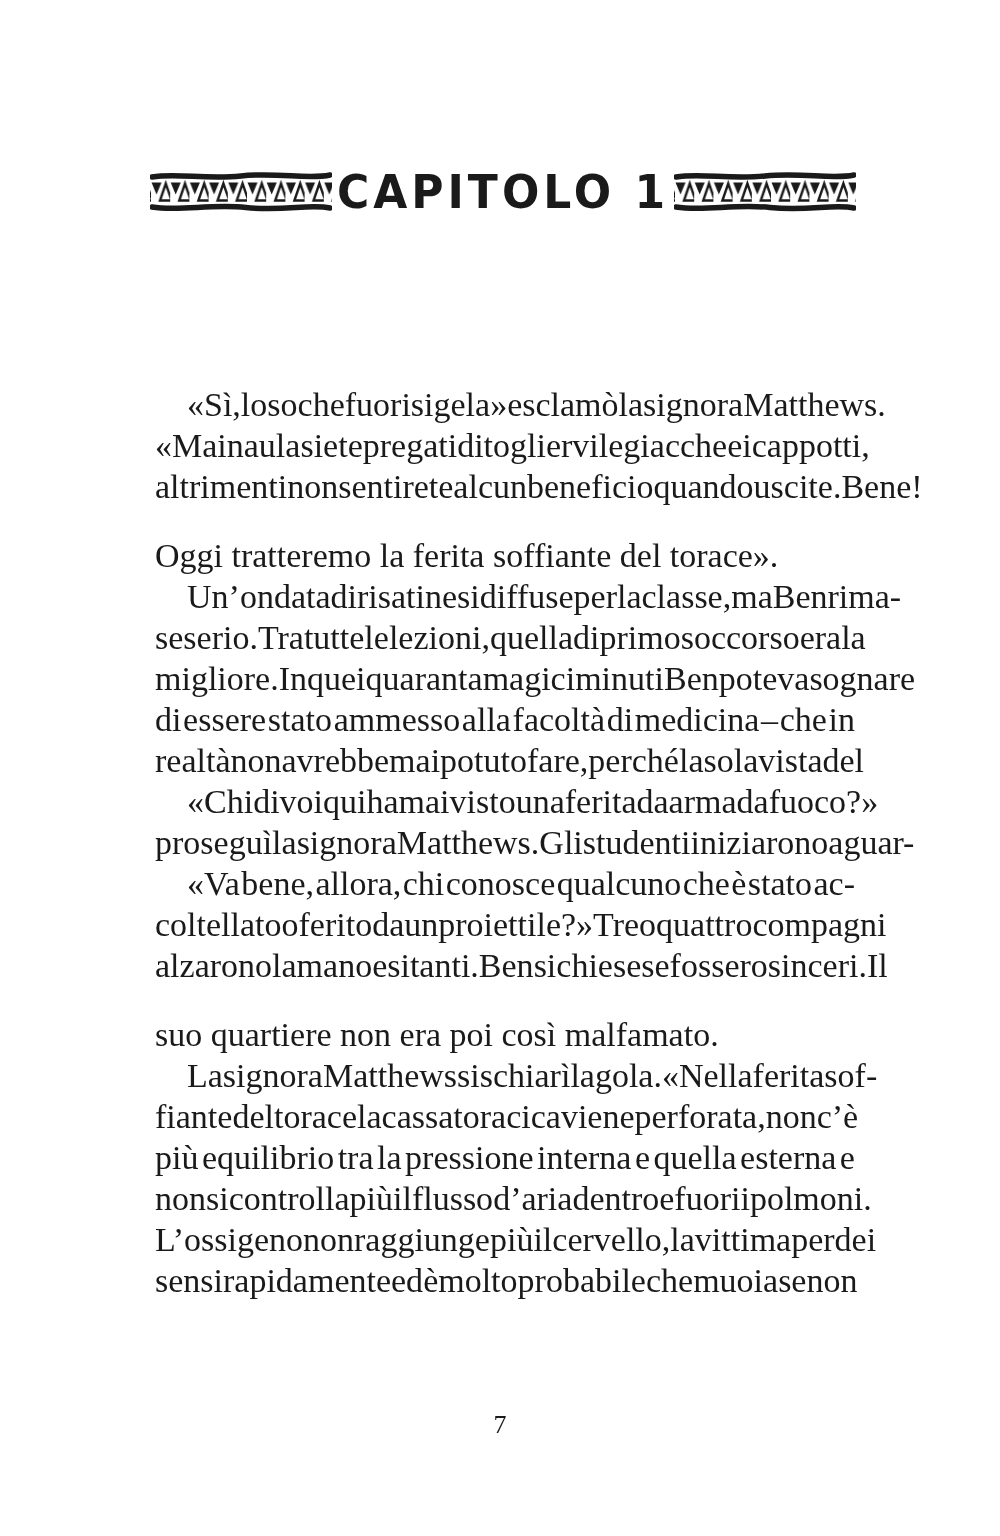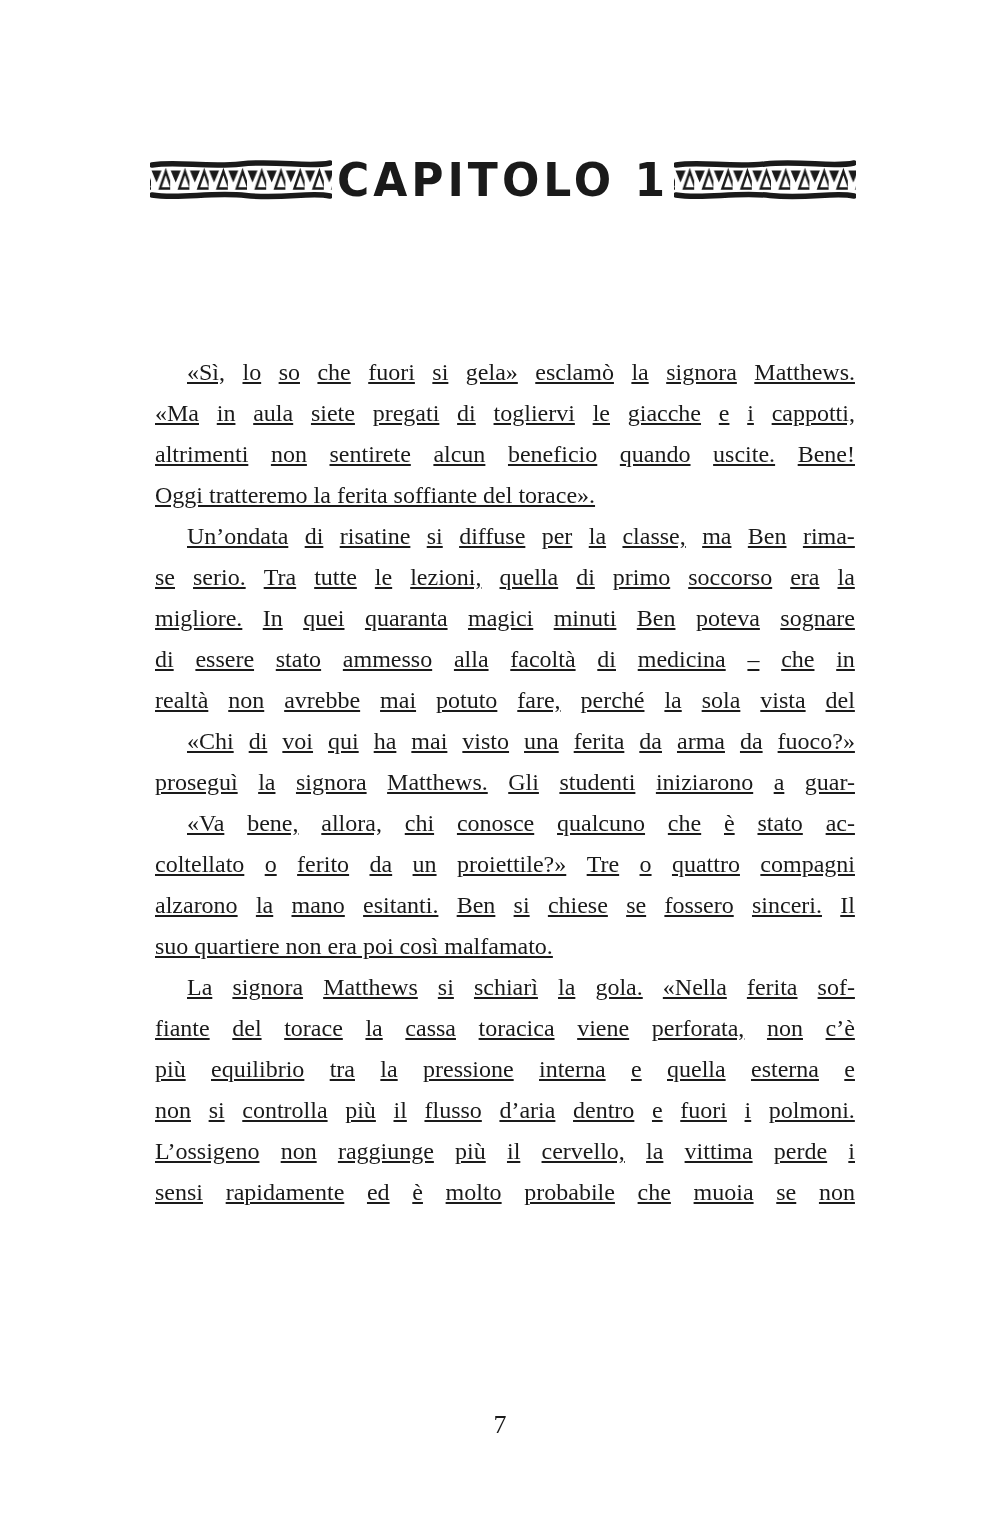--- a/index.html
+++ b/index.html
@@ -6,54 +6,54 @@
   .page {
     position:relative;
     width:1000px; height:1536px;
     margin:0 auto;
     background:var(--paper, #ffffff);
     color:var(--ink, #1a1a1a);
     overflow:hidden;
   }
   .chapter-header {
     position:absolute;
-    top:156px; left:150px; width:706px; height:48px;
+    top:168px; left:150px; width:706px; height:48px;
     display:flex; align-items:center; justify-content:space-between;
   }
   .band { flex:0 0 auto; display:block; }
   .chapter-title {
     margin:0;
     font-family:"DejaVu Sans","Liberation Sans",sans-serif;
     font-weight:800;
     font-size:44px;
     letter-spacing:4px;
     line-height:48px;
     color:var(--ink, #1a1a1a);
     white-space:nowrap;
     transform:scaleY(1.04);
   }
   .body-text {
     position:absolute;
-    top:352px; left:155px; width:700px;
+    top:384px; left:155px; width:700px;
     font-family:"Liberation Serif","DejaVu Serif",serif;
-    font-size:24px;
+    font-size:34px;
     color:var(--ink, #1a1a1a);
-    text-decoration:underline;
   }
   .line {
     display:flex;
     justify-content:space-between;
     height:41px;
     line-height:41px;
     white-space:nowrap;
   }
   .line.last {
     display:block;
     white-space:normal;
     text-align:left;
+    margin-top:28px;
   }
   .line.first { padding-left:32px; }
   .page-number {
     position:absolute;
     top:1404px; left:0; width:100%;
     text-align:center;
     font-family:"Liberation Serif","DejaVu Serif",serif;
     font-size:26px;
     line-height:41px;
     color:var(--ink, #1a1a1a);

